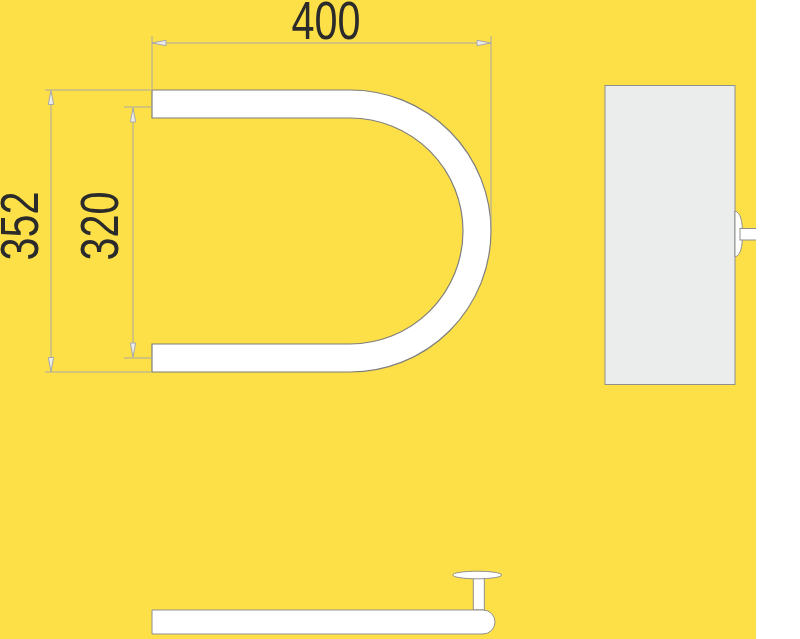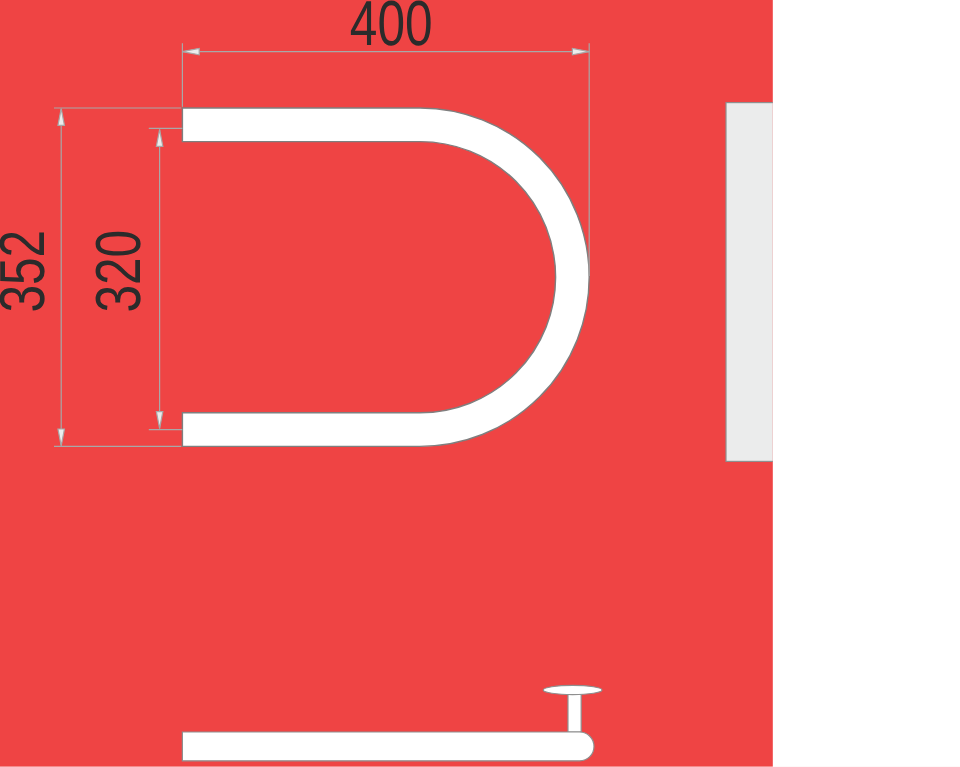--- a/index.html
+++ b/index.html
@@ -1,17 +1,17 @@
 <!DOCTYPE html>
 <html><head>
 <meta charset="utf-8">
 <style>
   html,body{margin:0;padding:0;background:#ffffff;}
   .canvas{
-    position:relative;width:644px;height:639px;background:#ef4444;overflow:hidden;
+    position:relative;width:756px;height:639px;background:#fde047;overflow:hidden;
     font-family:"Liberation Sans",sans-serif;
   }
   .drawing-svg{position:absolute;left:0;top:0;}
   .dim-label{position:absolute;width:0;height:0;color:#2b2b2b;font-size:53px;font-weight:400;}
   .dim-label>span{position:absolute;left:0;top:0;display:block;line-height:1;white-space:nowrap;}
   .dim-label.h>span{transform:translate(-50%,-50%) scaleX(0.78);}
   .dim-label.v>span{transform:translate(-50%,-50%) rotate(-90deg) scaleX(0.78);}
 </style>
 </head>
 <body>

